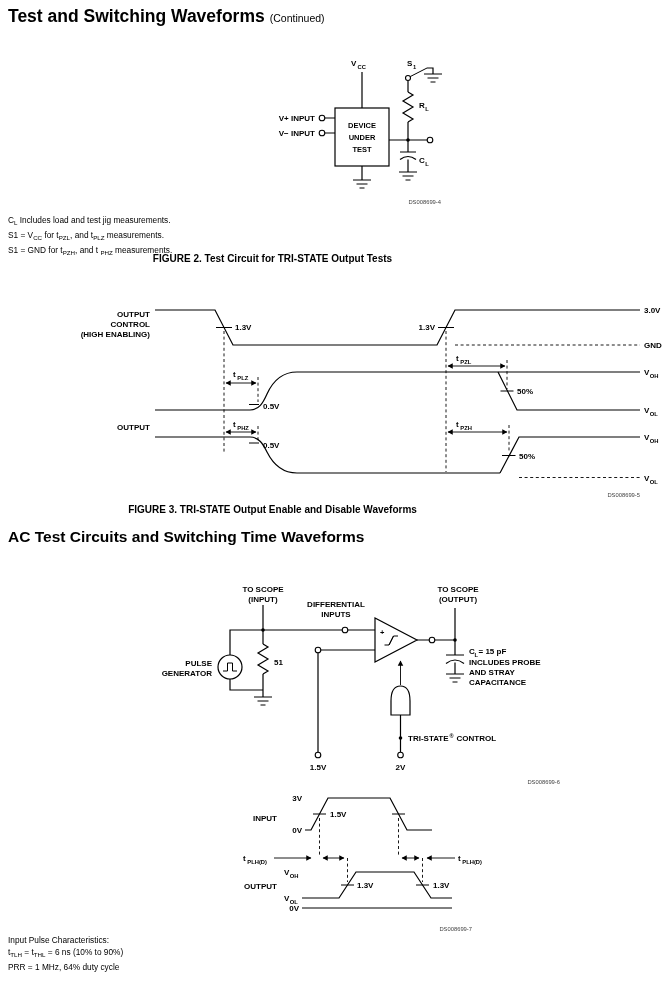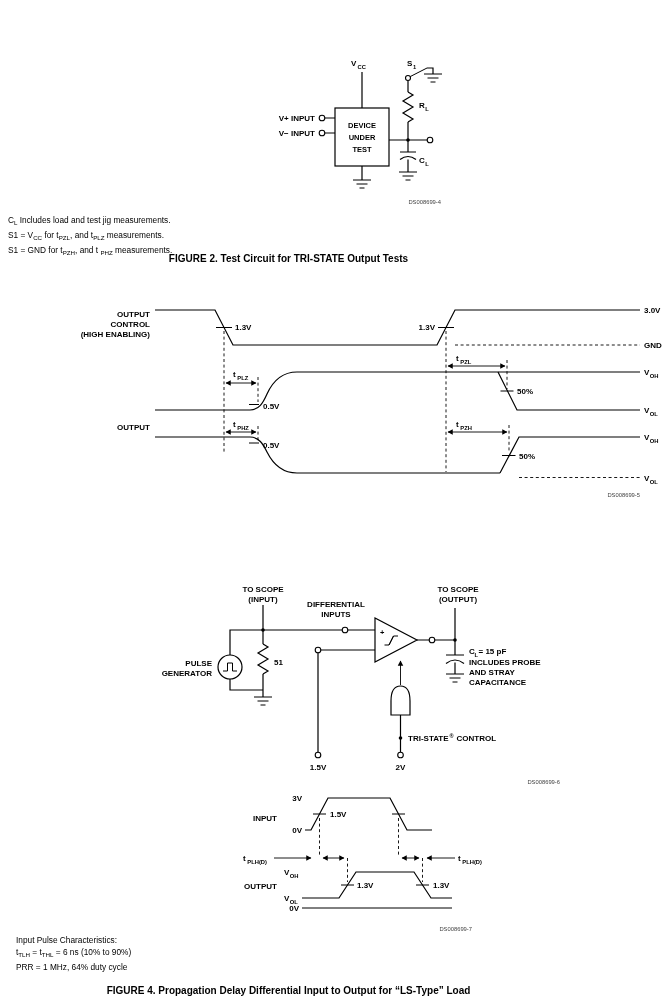--- a/index.html
+++ b/index.html
@@ -1,21 +1,21 @@
 <!DOCTYPE html>
 <html><head>
 <meta charset="utf-8">
 <style>
   html,body { margin:0; padding:0; background:#888; }
   .page { position:relative; width:667px; height:1008px; background:#fff;
           font-family:"Liberation Sans", sans-serif; color:#000; overflow:hidden; margin:0 auto; }
   .h1 { position:absolute; left:8px; top:6px; font-size:17.5px; font-weight:bold; }
   .h1 .cont { font-size:10.5px; font-weight:normal; margin-left:5px; }
   .h2 { position:absolute; left:8px; top:528px; font-size:15.5px; font-weight:bold; }
-  .caption { position:absolute; left:16px; width:545px; text-align:center;
+  .caption { position:absolute; left:0; width:545px; text-align:center;
              font-size:10px; font-weight:bold; }
   .notes { position:absolute; font-size:8.3px; line-height:12.4px; }
   .notes .sub, .sub { font-size:6.2px; vertical-align:-1.5px; }
   .fig { position:absolute; left:0; }
   svg { overflow:visible; }
   svg .w    { fill:none; stroke:#000; stroke-width:1.2; }
   svg .wt   { fill:none; stroke:#000; stroke-width:1; }
   svg .dash { fill:none; stroke:#000; stroke-width:0.9; stroke-dasharray:3,2.6; }
   svg .shape{ fill:#fff; stroke:#000; stroke-width:1.2; }
   svg .term { fill:#fff; stroke:#000; stroke-width:1.1; }
@@ -27,20 +27,23 @@
   svg .treg { font-family:"Liberation Sans",sans-serif; font-weight:bold; font-size:5.5px; fill:#000; }
   svg .tds  { font-family:"Liberation Sans",sans-serif; font-size:5.8px; fill:#444; }
   svg .end  { text-anchor:end; }
   svg .mid  { text-anchor:middle; }
 </style>
 </head>
 <body>
 
 <div class="page">
 
+  <div class="h1">
+    <span>Test and Switching Waveforms</span><span class="cont">(Continued)</span>
+  </div>
 
   <svg class="fig" style="top:48px" width="667" height="170" viewBox="0 48 667 170">
     <g>
       <path class="w" d="M362 72 V108 M362 166 V180 M389 140 H427.2 M408 81 V92 M408 122 V152 M408 159.5 V172 M325 118 H335 M325 133 H335 M427 68 H433 V74"></path>
     </g>
     <path class="w" d="M408 92 l5 3 l-10 6 l10 6 l-10 6 l10 6 l-5 3"></path>
     <path class="w" d="M400 152 H416 M400 159.5 Q408 153.5 416 159.5"></path>
     <path class="wt" d="M410.2 76.6 L427 68"></path>
     <path class="wt" d="M353 180 H371 M356.5 184 H367.5 M359.5 188 H364.5 M399 172 H417 M402.5 176 H413.5 M405.5 180 H410.5 M424 74 H442 M427.5 78 H438.5 M430.5 82 H435.5"></path>
     <rect class="shape" x="335" y="108" width="54" height="58"></rect>
@@ -124,21 +127,23 @@
     <text class="tl" x="456" y="427">t</text>
     <text class="tsub" x="460.3" y="430">PZH</text>
 
     <text class="tl" x="263" y="409">0.5V</text>
     <text class="tl" x="263" y="448">0.5V</text>
     <text class="tl" x="517" y="394">50%</text>
     <text class="tl" x="519" y="459">50%</text>
     <text class="tds end" x="640" y="497">DS008699-5</text>
   </svg>
 
-
+  <div class="caption" style="top:504px">FIGURE 3. TRI-STATE Output Enable and Disable Waveforms</div>
+
+  <div class="h2">AC Test Circuits and Switching Time Waveforms</div>
 
   <svg class="fig" style="top:575px" width="667" height="212" viewBox="0 575 667 212">
     <defs>
       <marker id="ar4c" viewBox="0 0 8 8" markerWidth="7" markerHeight="7" refX="6.5" refY="4" orient="auto">
         <path d="M0.5,0.5 L7,4 L0.5,7.5 Z" fill="#000"></path>
       </marker>
     </defs>
     <g>
       <path class="w" d="M263 605 V630 M230 655 V630 H375 M321 650 H375 M318 653 V752.2 M263 630 V644 M263 674 V690 M230 679 V690 H263 M263 690 V697 M417 640 H455 M455 608 V655 M455 662.5 V674 M400.5 715 V752.2"></path>
     </g>
@@ -214,21 +219,20 @@
     <text class="tl" x="284" y="875">V</text>
     <text class="tsub" x="289.7" y="878">OH</text>
     <text class="tl" x="284" y="901">V</text>
     <text class="tsub" x="289.7" y="904">OL</text>
     <text class="tl end" x="299" y="911">0V</text>
     <text class="tl" x="357" y="888">1.3V</text>
     <text class="tl" x="433" y="888">1.3V</text>
     <text class="tds end" x="472" y="931">DS008699-7</text>
   </svg>
 
-  <div class="notes" style="left:16px; top:934px">
+  <div class="notes" style="left:8px; top:934px">
     <div>Input Pulse Characteristics:</div>
     <div><span>t</span><span class="sub">TLH</span><span> = t</span><span class="sub">THL</span><span> = 6 ns (10% to 90%)</span></div>
     <div>PRR = 1 MHz, 64% duty cycle</div>
   </div>
 
-  <div class="caption" style="top:985px">FIGURE 4. Propagation Delay Differential Input to Output for “LS-Type” Load</div>
 
 </div>
 
 </body></html>

